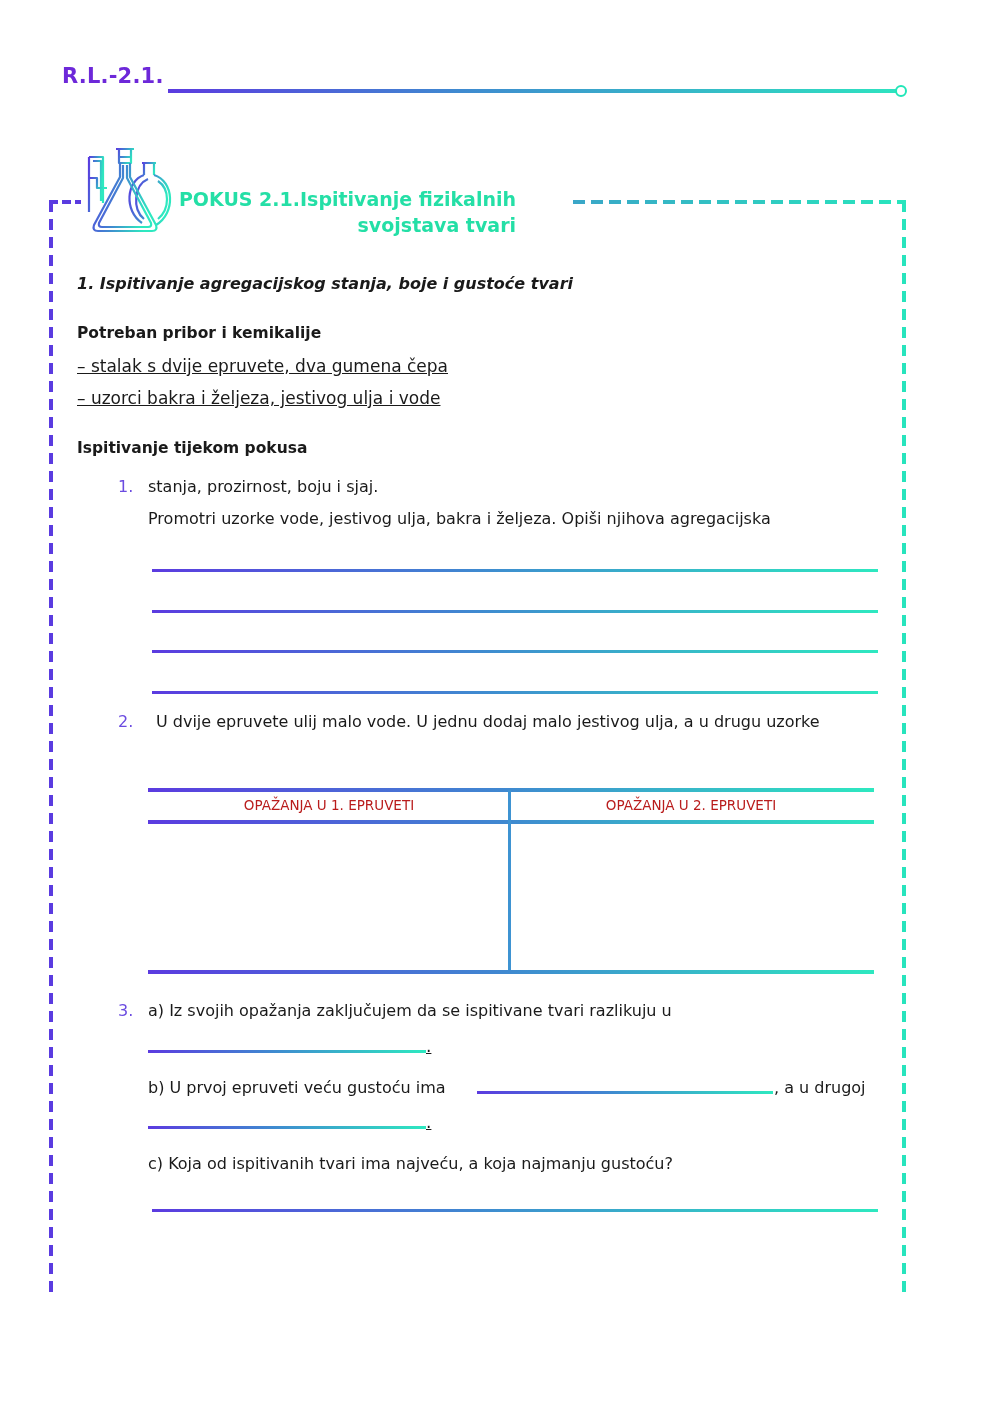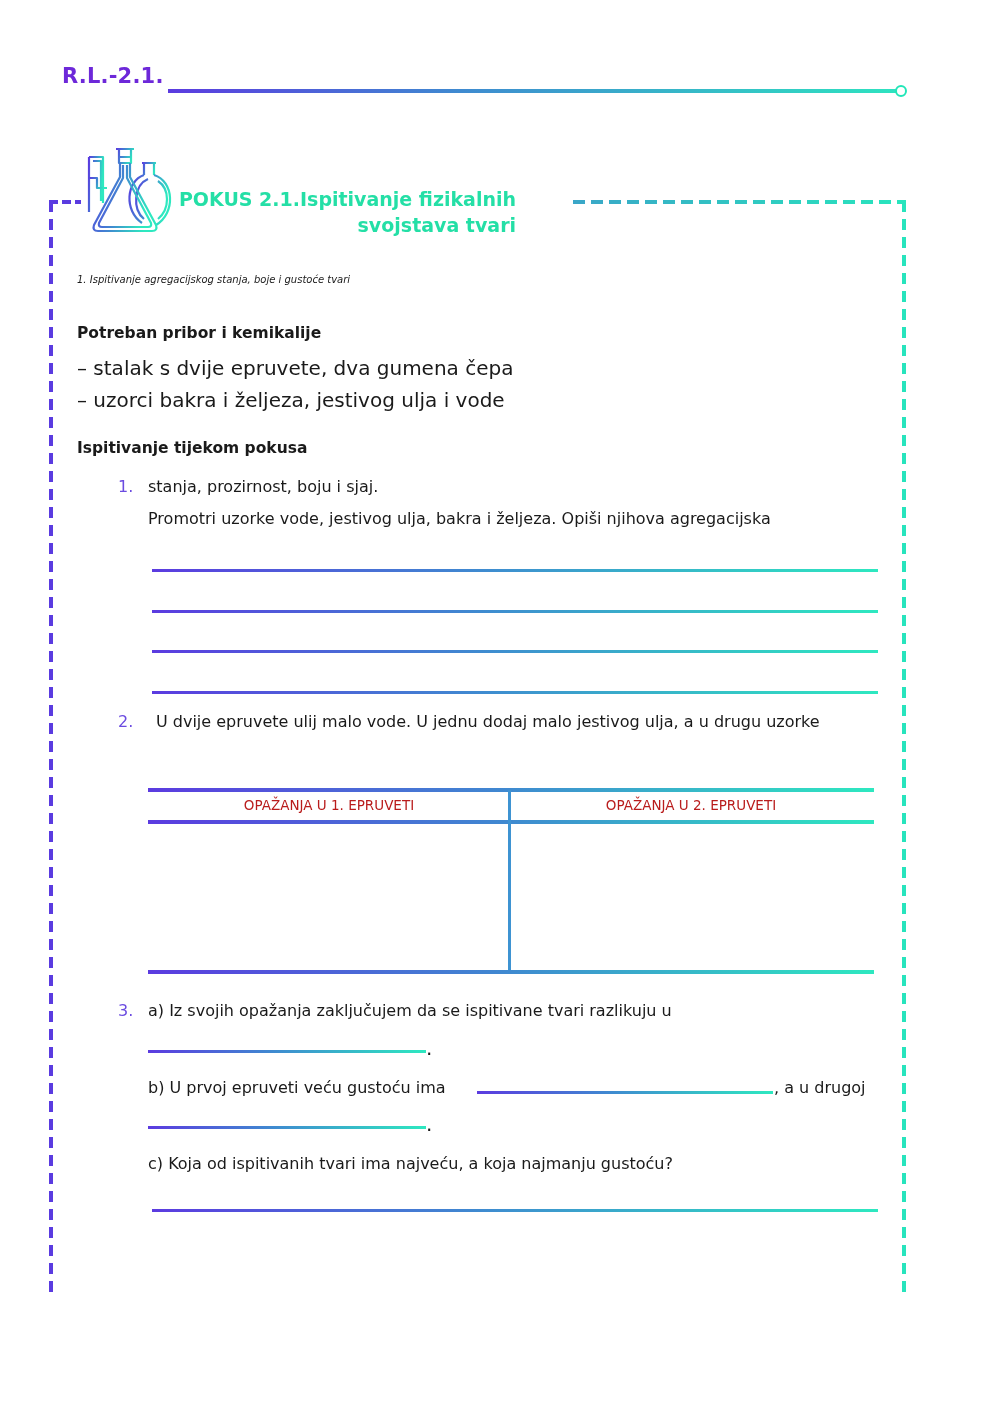--- a/index.html
+++ b/index.html
@@ -26,23 +26,23 @@
     -webkit-mask:repeating-linear-gradient(90deg,#000 0 12px,transparent 12px 18px);
     mask:repeating-linear-gradient(90deg,#000 0 12px,transparent 12px 18px); }
 
   
   .flask { left:84px; top:143px; width:96px; height:92px; }
 
   .title { left:176px; top:186px; font-size:19px; font-weight:bold; color:#24dfa6; line-height:26px;text-align:right; }
   .title .num { display:inline-block; width:124px; }
   .title .line2 { padding-left:124px; display:block; }
 
-  .sec-title { left:77px; top:274px; font-size:10px; font-weight:normal; font-style:italic; }
+  .sec-title { left:77px; top:274px; font-size:16px; font-weight:bold; font-style:italic; }
   .h { font-size:15.5px; font-weight:bold; }
-  .p { font-size:20px; }
+  .p { font-size:17px;text-decoration:underline; }
   .req-h { left:77px; top:324px; }
   .req1 { left:77px; top:356px; }
   .req2 { left:77px; top:388px; }
   .act-h { left:77px; top:439px; }
 
   .qnum { font-size:16px; color:#6b4be0; }
   .q { font-size:16px; line-height:32px; }
 
   .ans { height:3px; background:linear-gradient(90deg,#5b3be0 0%,#3f8ad0 45%,#2ee8c0 100%); }
 

